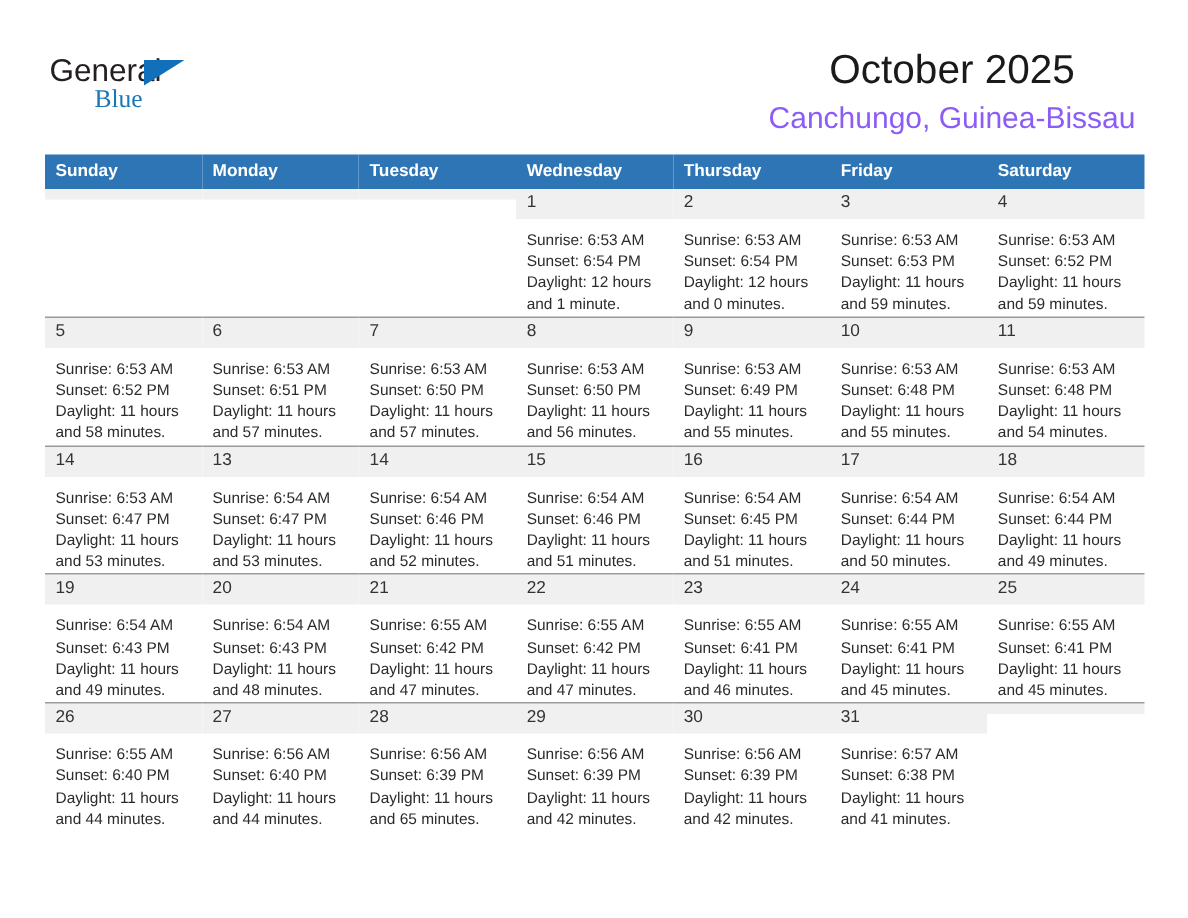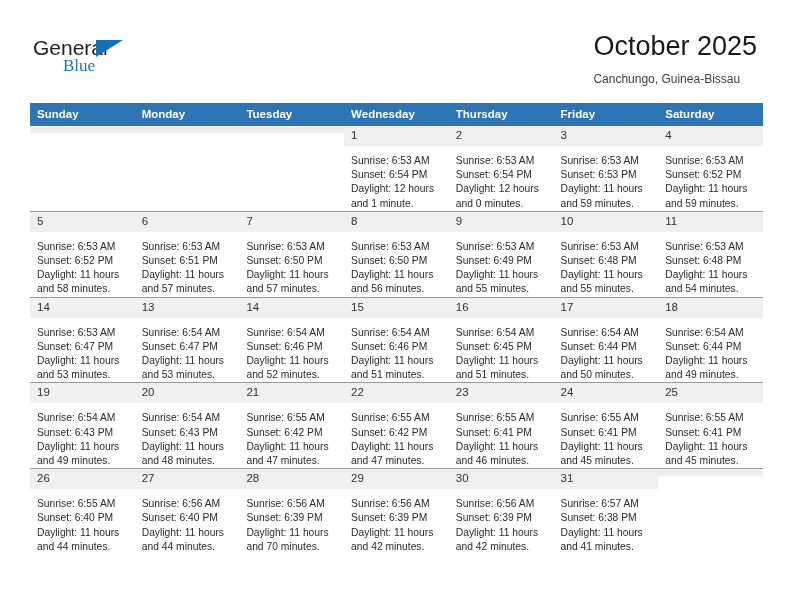--- a/index.html
+++ b/index.html
@@ -59,32 +59,32 @@
     left: 30px;
     top: 20px;
     font-size: 17px;
     color: #1b75bb;
     font-family: Liberation Serif, serif;
   }
   .title-block {
     position: absolute;
     right: 35px;
     top: 30px;
-    text-align: left;
+    text-align: center;
   }
   .cal-title {
     font-size: 27px;
     font-weight: normal;
     color: #1a1a1a;
     line-height: 32px;
     white-space: nowrap;
   }
   .cal-subtitle {
-    font-size: 12px;
-    color: #404040;
+    font-size: 20px;
+    color: #8b5cf6;
     line-height: 20px;
     margin-top: 7px;
     white-space: nowrap;
   }
 
   
   .calendar {
     position: absolute;
     left: 30px;
     top: 103px;
@@ -451,21 +451,21 @@
             <div>Daylight: 11 hours</div>
             <div>and 44 minutes.</div>
           </div>
         </td>
         <td>
           <div class="daynum">28</div>
           <div class="dayinfo">
             <div>Sunrise: 6:56 AM</div>
             <div>Sunset: 6:39 PM</div>
             <div>Daylight: 11 hours</div>
-            <div>and 70 minutes.</div>
+            <div>and 65 minutes.</div>
           </div>
         </td>
         <td>
           <div class="daynum">29</div>
           <div class="dayinfo">
             <div>Sunrise: 6:56 AM</div>
             <div>Sunset: 6:39 PM</div>
             <div>Daylight: 11 hours</div>
             <div>and 42 minutes.</div>
           </div>

